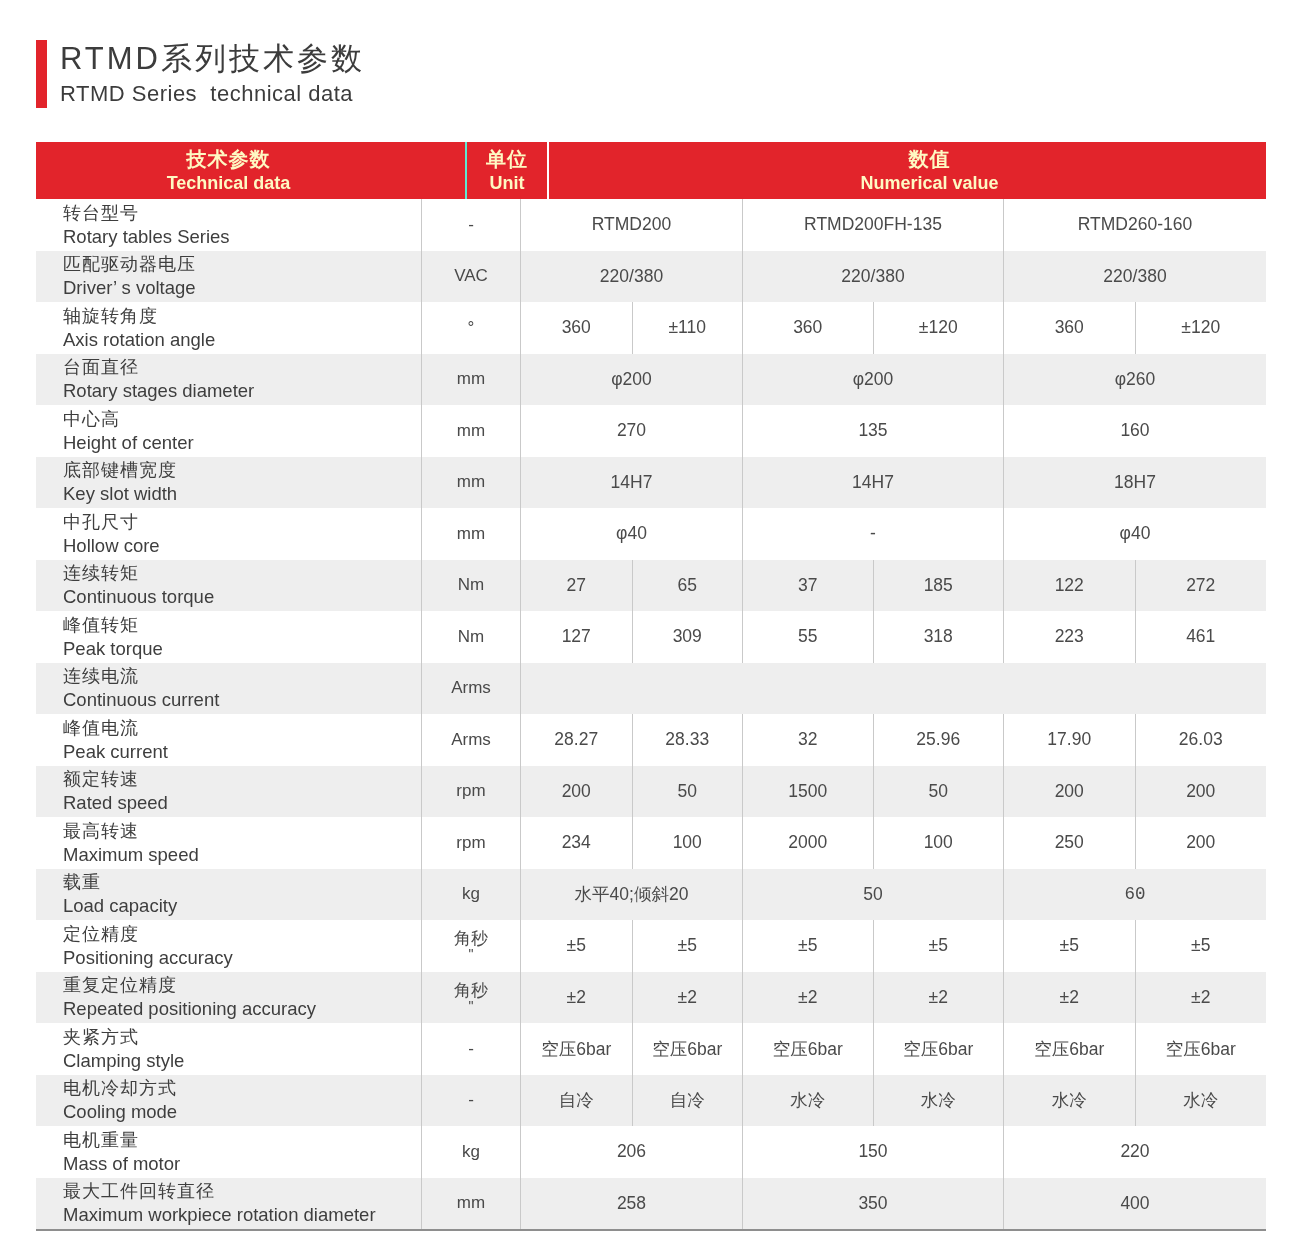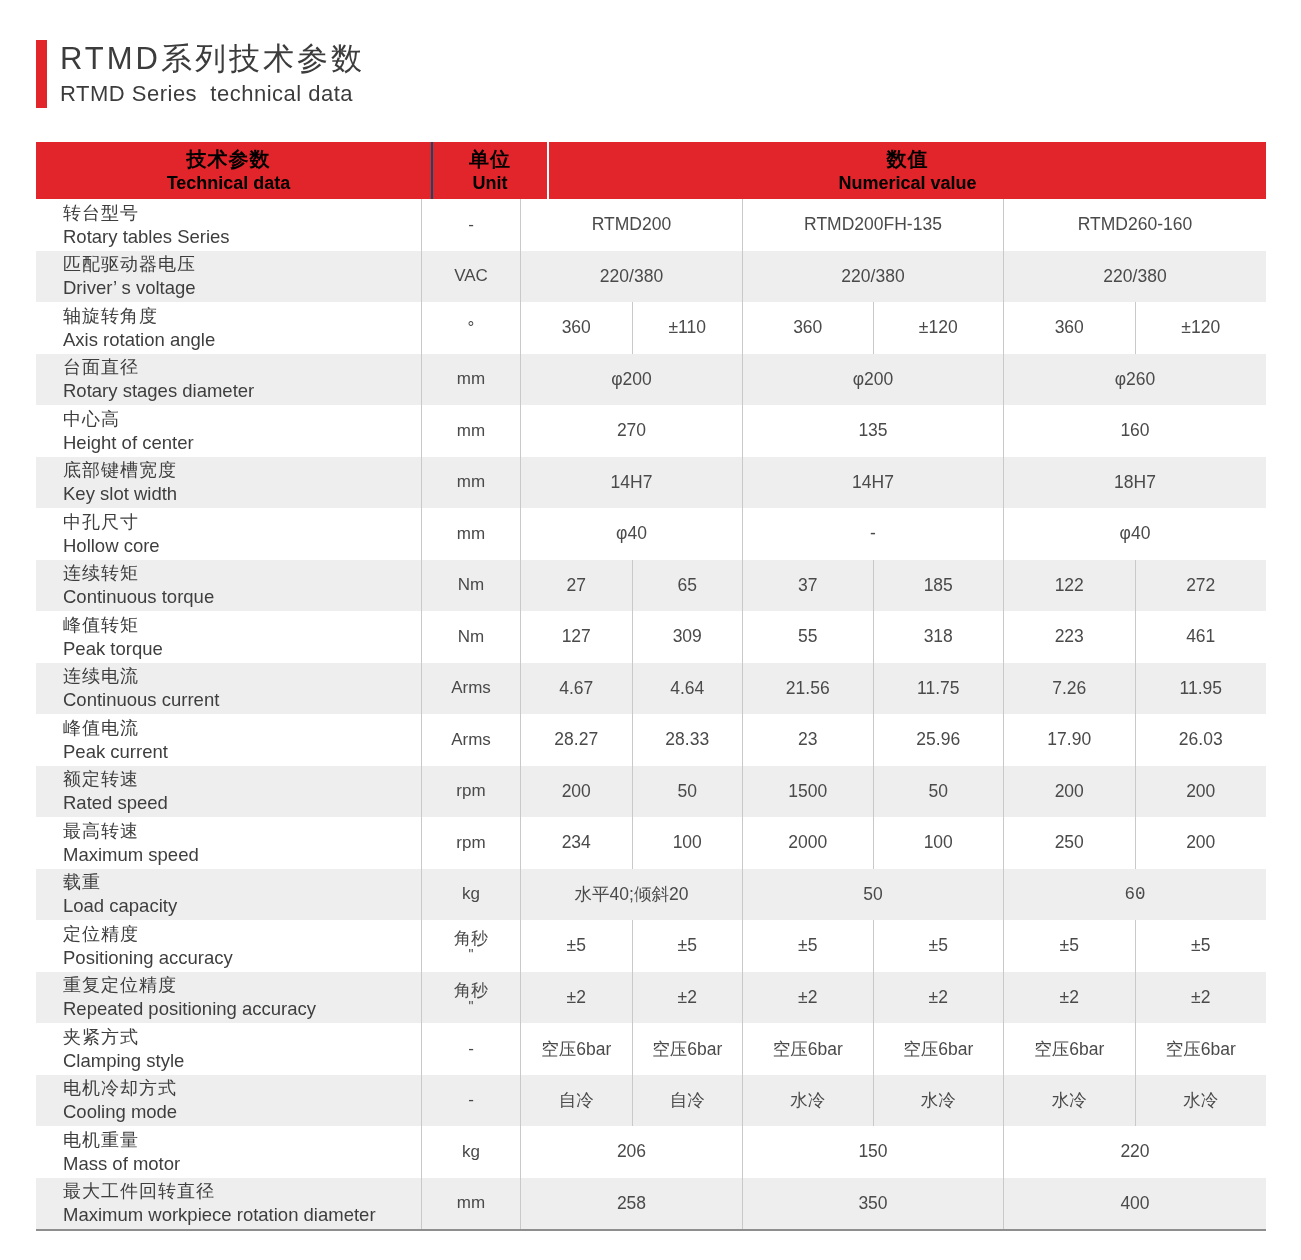--- a/index.html
+++ b/index.html
@@ -18,24 +18,24 @@
 
   
   .title-block{display:flex;align-items:stretch;margin-bottom:34px;height:68px;}
   .accent-bar{width:11px;background:var(--accent);margin-right:13px;}
   .title-texts{display:flex;flex-direction:column;justify-content:space-between;padding:1px 0;}
   .title-cn{font-size:31px;color:#3c3c3c;letter-spacing:3px;line-height:36px;}
   .title-en{font-size:22px;color:#3c3c3c;letter-spacing:0.5px;line-height:26px;white-space:pre;}
 
   
   .spec-table{width:1230px;border-bottom:2px solid #8e8e8e;}
-  .thead{display:flex;height:57px;background:var(--accent);color:#000000;text-align:center;}
+  .thead{display:flex;height:57px;background:var(--accent);color:#fef9c3;text-align:center;gap:44px;}
   .th{display:flex;flex-direction:column;justify-content:center;line-height:1.25;}
   .th-label{width:385px;}
-  .th-unit{width:118px;border-left:2px solid #0c4a6e;border-right:2px solid #ffffff;margin-left:10px;}
+  .th-unit{width:84px;border-left:2px solid #5eead4;border-right:2px solid #ffffff;}
   .th-value{flex:1;}
   .th-cn{font-size:20px;font-weight:bold;letter-spacing:1px;}
   .th-en{font-size:18px;font-weight:bold;}
 
   .trow{display:flex;height:51.5px;background:#ffffff;}
   .trow.alt{background:var(--alt-bg);}
 
   .tlabel{width:385px;display:flex;flex-direction:column;justify-content:center;
           padding-left:27px;color:var(--label-text);line-height:23px;}
   .lab-cn{font-size:18px;letter-spacing:1px;}
@@ -216,41 +216,33 @@
           </div>
         </div>
         <div class="trow alt">
           <div class="tlabel">
             <div class="lab-cn">连续电流</div>
             <div class="lab-en">Continuous current</div>
           </div>
           <div class="tunit">
             <div class="unit-main">Arms</div>
           </div>
-          <div class="tvals">
-            <div class="vcell" style="grid-column: span 1;">4.67</div>
-            <div class="vcell" style="grid-column: span 1;">4.64</div>
-            <div class="vcell" style="grid-column: span 1;">21.56</div>
-            <div class="vcell" style="grid-column: span 1;">11.75</div>
-            <div class="vcell" style="grid-column: span 1;">7.26</div>
-            <div class="vcell" style="grid-column: span 1;">11.95</div>
-          </div>
         </div>
         <div class="trow">
           <div class="tlabel">
             <div class="lab-cn">峰值电流</div>
             <div class="lab-en">Peak current</div>
           </div>
           <div class="tunit">
             <div class="unit-main">Arms</div>
           </div>
           <div class="tvals">
             <div class="vcell" style="grid-column: span 1;">28.27</div>
             <div class="vcell" style="grid-column: span 1;">28.33</div>
-            <div class="vcell" style="grid-column: span 1;">23</div>
+            <div class="vcell" style="grid-column: span 1;">32</div>
             <div class="vcell" style="grid-column: span 1;">25.96</div>
             <div class="vcell" style="grid-column: span 1;">17.90</div>
             <div class="vcell" style="grid-column: span 1;">26.03</div>
           </div>
         </div>
         <div class="trow alt">
           <div class="tlabel">
             <div class="lab-cn">额定转速</div>
             <div class="lab-en">Rated speed</div>
           </div>

